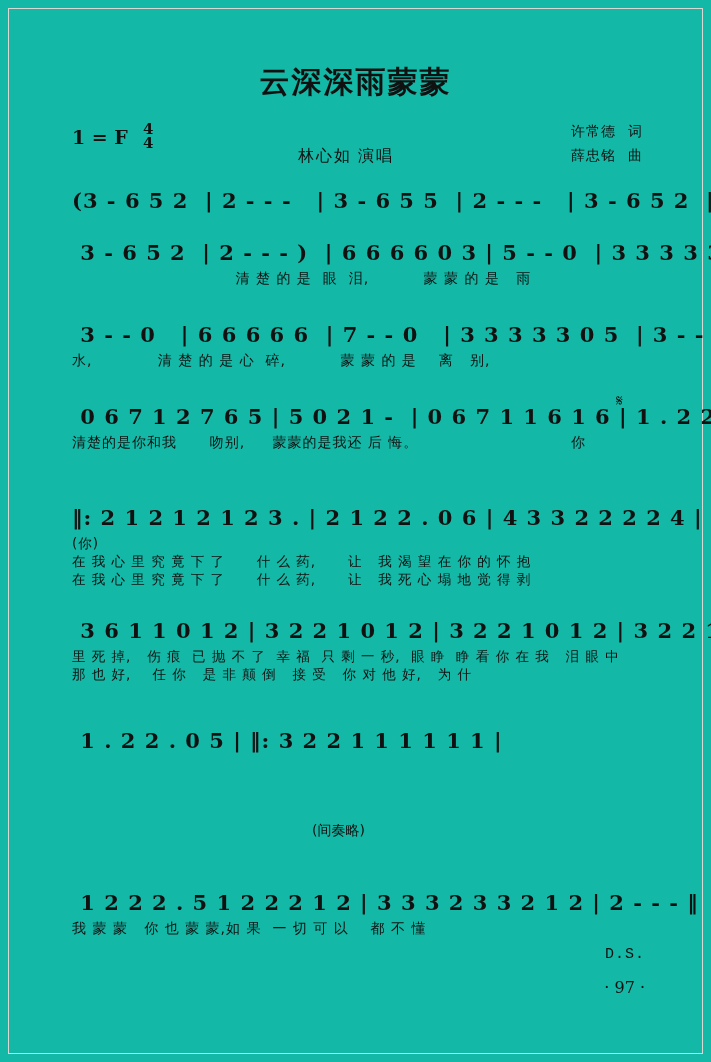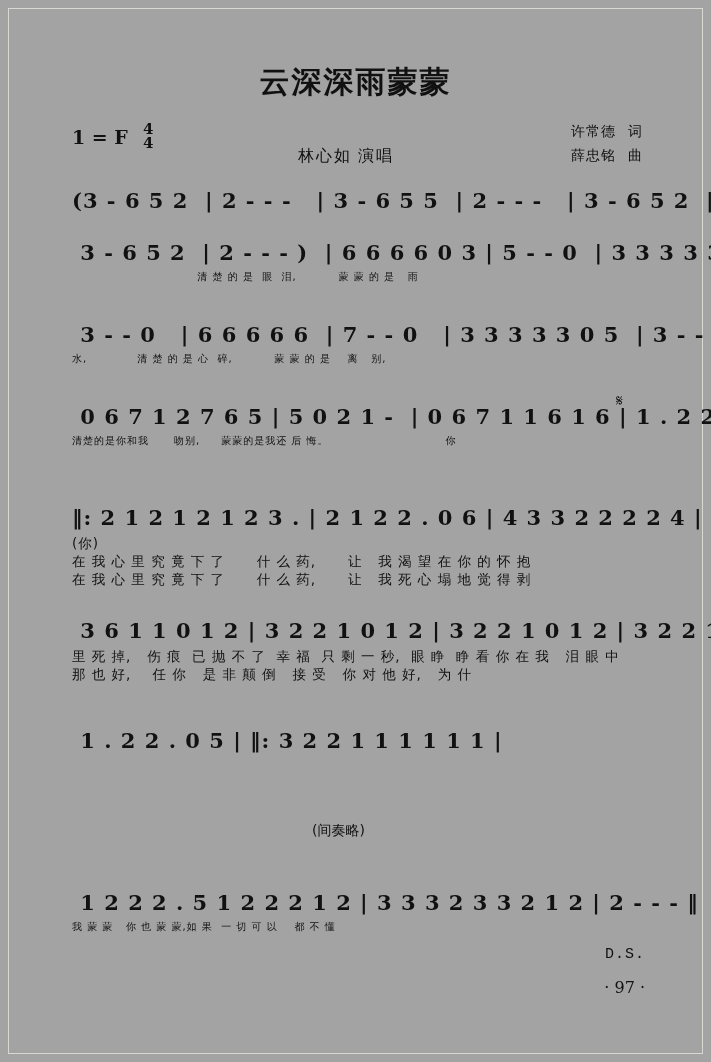--- a/index.html
+++ b/index.html
@@ -11,21 +11,21 @@
     width: 711px;
     height: 1062px;
     position: relative;
     font-family: "Liberation Serif", serif;
     color: #111;
     overflow: hidden;
   }
   .page {
     position: absolute;
     inset: 0;
-    background: #a3a3a3;
+    background: #14b8a6;
   }
   
   .page-frame {
     position: absolute;
     left: 8px; top: 8px; right: 8px; bottom: 8px;
     border: 1px solid #d9d9d4;
   }
 
   .title {
     position: absolute;
@@ -89,21 +89,21 @@
     font-family: "DejaVu Serif", serif;
     font-size: 21px;
     font-weight: bold;
     letter-spacing: 1px;
     white-space: pre;
     padding-left: 72px;
     padding-right: 60px;
   }
   .lyrics {
     font-family: "DejaVu Sans", sans-serif;
-    font-size: 10px;
+    font-size: 14px;
     letter-spacing: 1px;
     white-space: pre;
     padding-left: 72px;
     margin-top: 5px;
   }
   .lyrics.small { font-size: 13.5px; }
 
   .pagenum {
     position: absolute;
     right: 66px;

